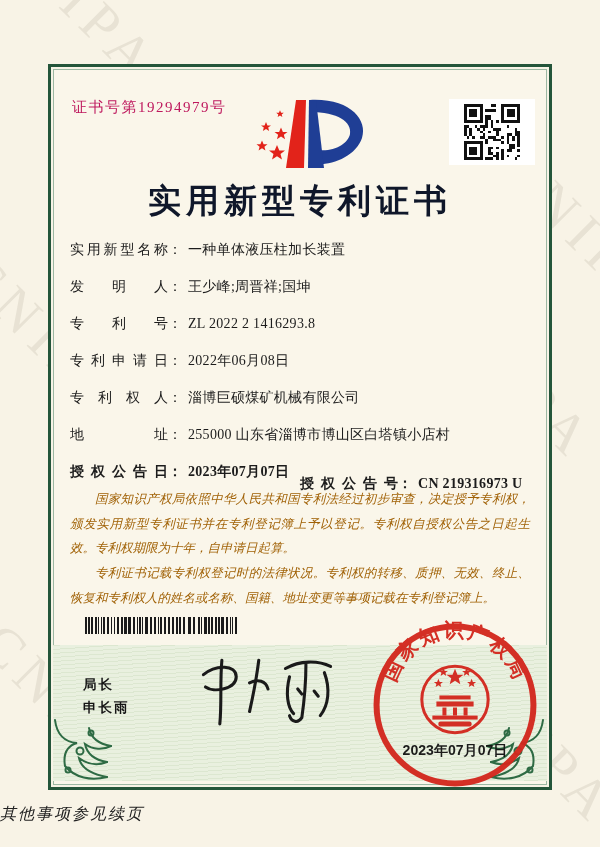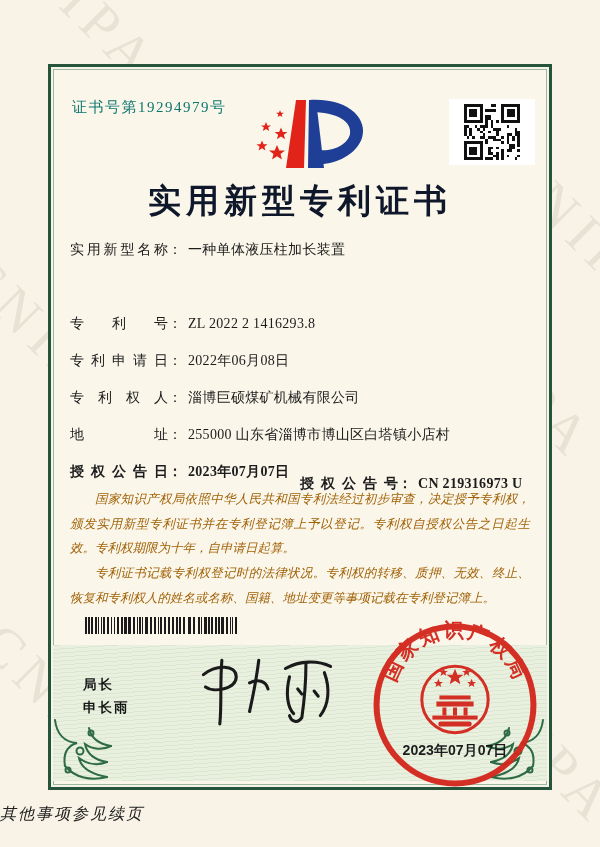--- a/index.html
+++ b/index.html
@@ -22,21 +22,21 @@
     border:3px solid #24553a;
     box-shadow:inset 0 0 0 2px #f7f3e6, inset 0 0 0 3px #9cb8a3;
     background:#faf6ea;
   }
   .green-band{
     position:absolute;left:53px;top:645px;width:494px;height:136px;
     background:repeating-linear-gradient(176deg,#dce7d0 0px,#dce7d0 1px,#e9f0df 1px,#e9f0df 4px);
   }
   .cert-number{
     position:absolute;left:72px;top:98px;
-    font-size:15px;letter-spacing:1.5px;color:#0f766e;
+    font-size:15px;letter-spacing:1.5px;color:#be185d;
   }
   .logo{position:absolute;left:250px;top:92px;}
   .qr-box{
     position:absolute;left:449px;top:99px;width:86px;height:66px;
     background:#ffffff;display:flex;align-items:center;justify-content:center;
   }
   .title{
     position:absolute;left:0;right:0;top:179px;text-align:center;
     font-size:33px;font-weight:700;letter-spacing:5px;color:#0f172a;
   }
@@ -330,20 +330,23 @@
         <rect x="14" y="20" width="1" height="1" fill="#111"></rect>
         <rect x="19" y="20" width="1" height="1" fill="#111"></rect>
       </svg>
   </div>
 
   <div class="title">实用新型专利证书</div>
 
   <div class="frow" style="top:241px;">
     <span class="f-label">实用新型名称</span><span class="f-colon">：</span><span class="f-value">一种单体液压柱加长装置</span>
   </div>
+  <div class="frow" style="top:278px;">
+    <span class="f-label">发明人</span><span class="f-colon">：</span><span class="f-value">王少峰;周晋祥;国坤</span>
+  </div>
   <div class="frow" style="top:315px;">
     <span class="f-label">专利号</span><span class="f-colon">：</span><span class="f-value">ZL 2022 2 1416293.8</span>
   </div>
   <div class="frow" style="top:352px;">
     <span class="f-label">专利申请日</span><span class="f-colon">：</span><span class="f-value">2022年06月08日</span>
   </div>
   <div class="frow" style="top:389px;">
     <span class="f-label">专利权人</span><span class="f-colon">：</span><span class="f-value">淄博巨硕煤矿机械有限公司</span>
   </div>
   <div class="frow" style="top:426px;">

